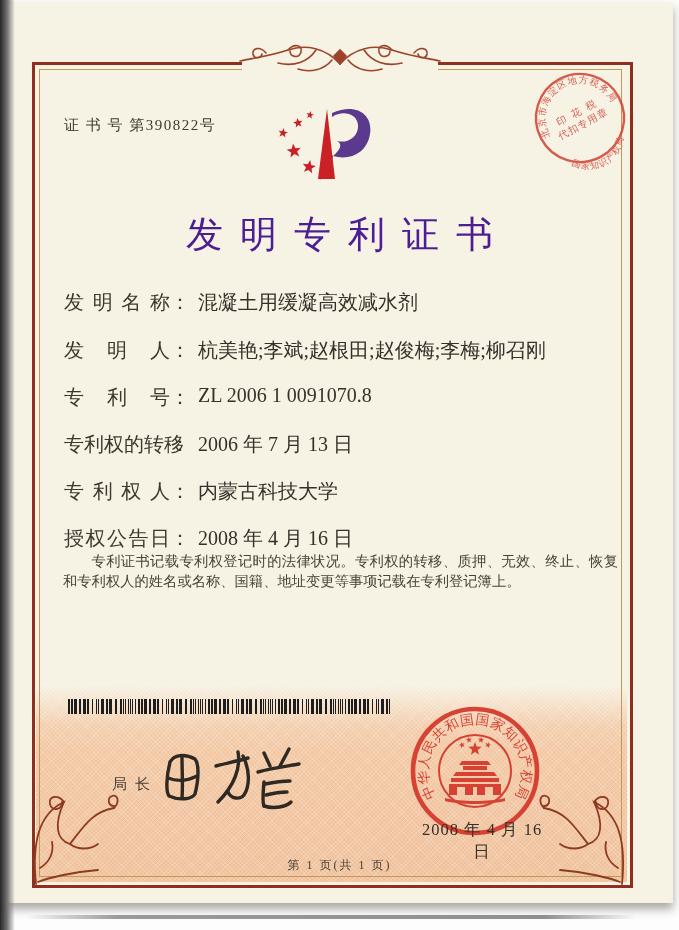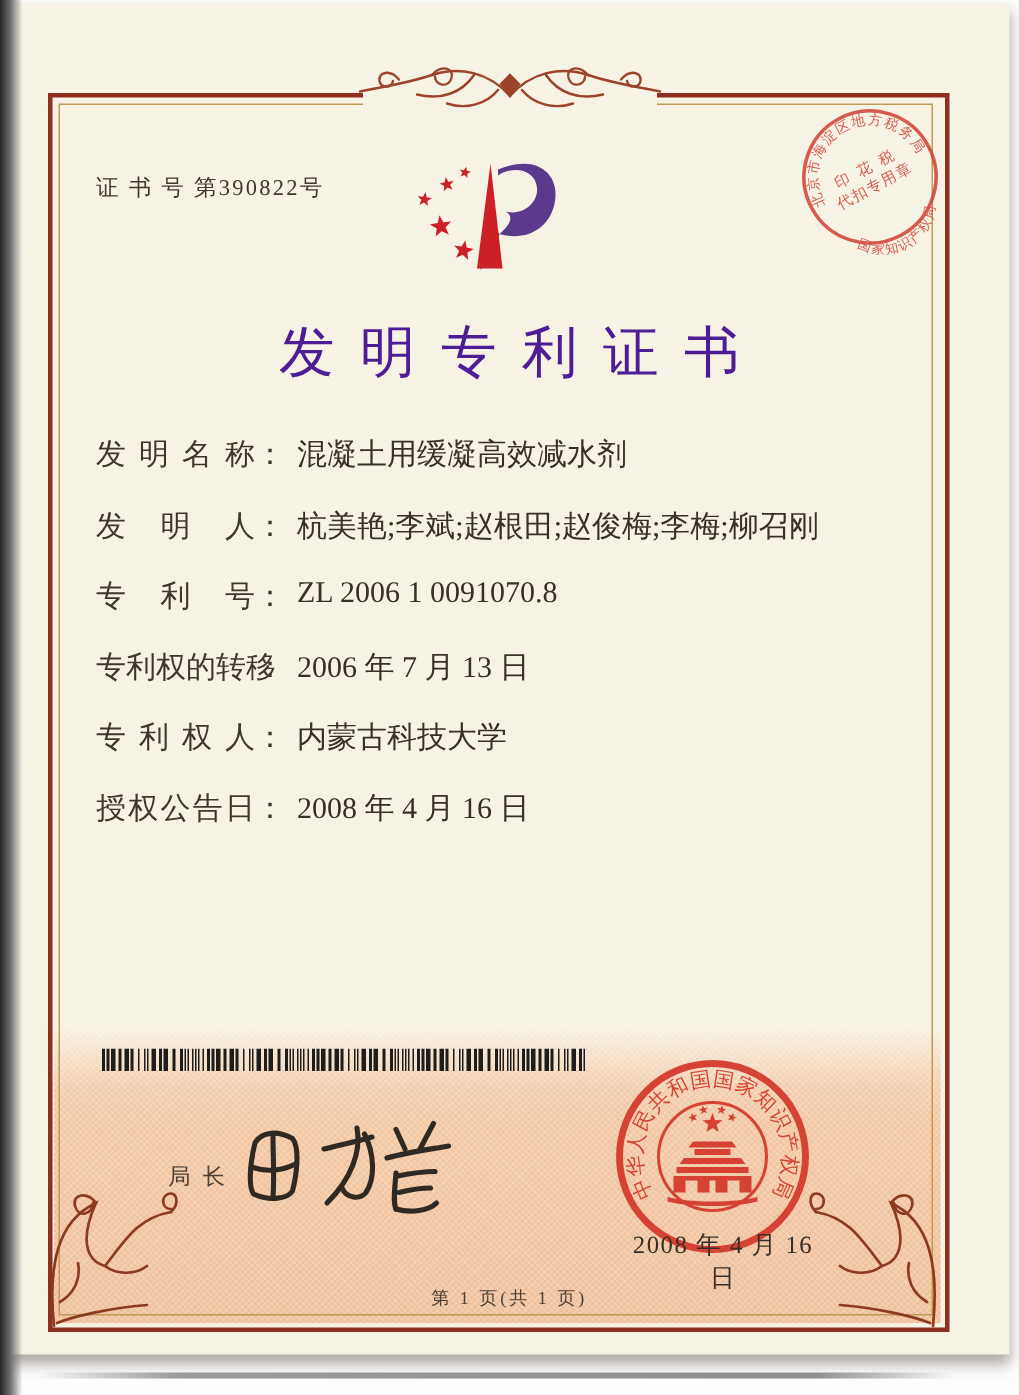--- a/index.html
+++ b/index.html
@@ -150,20 +150,21 @@
   <span class="field-label">专利权的转移</span><span class="field-colon">：</span><span class="field-value">2006 年 7 月 13 日</span>
 </div>
 <div class="abs field-row" style="top:478px">
   <span class="field-label">专利权人</span><span class="field-colon">：</span><span class="field-value">内蒙古科技大学</span>
 </div>
 <div class="abs field-row" style="top:525px">
   <span class="field-label">授权公告日</span><span class="field-colon">：</span><span class="field-value">2008 年 4 月 16 日</span>
 </div>
 
 <div class="abs paragraphs">
+  <p>专利证书记载专利权登记时的法律状况。专利权的转移、质押、无效、终止、恢复和专利权人的姓名或名称、国籍、地址变更等事项记载在专利登记簿上。</p>
 </div>
 
 <div class="abs barcode"><i style="width:2px;margin-right:1px"></i><i style="width:2px;margin-right:1px"></i><i style="width:3px;margin-right:2px"></i><i style="width:2px;margin-right:2px"></i><i style="width:3px;margin-right:1px"></i><i style="width:2px;margin-right:3px"></i><i style="width:1px;margin-right:3px"></i><i style="width:1px;margin-right:1px"></i><i style="width:1px;margin-right:2px"></i><i style="width:3px;margin-right:2px"></i><i style="width:2px;margin-right:1px"></i><i style="width:3px;margin-right:3px"></i><i style="width:2px;margin-right:3px"></i><i style="width:2px;margin-right:1px"></i><i style="width:1px;margin-right:1px"></i><i style="width:1px;margin-right:2px"></i><i style="width:1px;margin-right:1px"></i><i style="width:1px;margin-right:1px"></i><i style="width:1px;margin-right:2px"></i><i style="width:1px;margin-right:2px"></i><i style="width:2px;margin-right:1px"></i><i style="width:2px;margin-right:1px"></i><i style="width:3px;margin-right:2px"></i><i style="width:2px;margin-right:2px"></i><i style="width:3px;margin-right:1px"></i><i style="width:2px;margin-right:3px"></i><i style="width:1px;margin-right:3px"></i><i style="width:1px;margin-right:1px"></i><i style="width:1px;margin-right:2px"></i><i style="width:3px;margin-right:2px"></i><i style="width:2px;margin-right:1px"></i><i style="width:3px;margin-right:3px"></i><i style="width:2px;margin-right:3px"></i><i style="width:2px;margin-right:1px"></i><i style="width:1px;margin-right:1px"></i><i style="width:1px;margin-right:2px"></i><i style="width:1px;margin-right:1px"></i><i style="width:1px;margin-right:1px"></i><i style="width:1px;margin-right:2px"></i><i style="width:1px;margin-right:2px"></i><i style="width:2px;margin-right:1px"></i><i style="width:2px;margin-right:1px"></i><i style="width:3px;margin-right:2px"></i><i style="width:2px;margin-right:2px"></i><i style="width:3px;margin-right:1px"></i><i style="width:2px;margin-right:3px"></i><i style="width:1px;margin-right:3px"></i><i style="width:1px;margin-right:1px"></i><i style="width:1px;margin-right:2px"></i><i style="width:3px;margin-right:2px"></i><i style="width:2px;margin-right:1px"></i><i style="width:3px;margin-right:3px"></i><i style="width:2px;margin-right:3px"></i><i style="width:2px;margin-right:1px"></i><i style="width:1px;margin-right:1px"></i><i style="width:1px;margin-right:2px"></i><i style="width:1px;margin-right:1px"></i><i style="width:1px;margin-right:1px"></i><i style="width:1px;margin-right:2px"></i><i style="width:1px;margin-right:2px"></i><i style="width:2px;margin-right:1px"></i><i style="width:2px;margin-right:1px"></i><i style="width:3px;margin-right:2px"></i><i style="width:2px;margin-right:2px"></i><i style="width:3px;margin-right:1px"></i><i style="width:2px;margin-right:3px"></i><i style="width:1px;margin-right:3px"></i><i style="width:1px;margin-right:1px"></i><i style="width:1px;margin-right:2px"></i><i style="width:3px;margin-right:2px"></i><i style="width:2px;margin-right:1px"></i><i style="width:3px;margin-right:3px"></i><i style="width:2px;margin-right:3px"></i><i style="width:2px;margin-right:1px"></i><i style="width:1px;margin-right:1px"></i><i style="width:1px;margin-right:2px"></i><i style="width:1px;margin-right:1px"></i><i style="width:1px;margin-right:1px"></i><i style="width:1px;margin-right:2px"></i><i style="width:1px;margin-right:2px"></i><i style="width:2px;margin-right:1px"></i><i style="width:2px;margin-right:1px"></i><i style="width:3px;margin-right:2px"></i><i style="width:2px;margin-right:2px"></i><i style="width:3px;margin-right:1px"></i><i style="width:2px;margin-right:3px"></i><i style="width:1px;margin-right:3px"></i><i style="width:1px;margin-right:1px"></i><i style="width:1px;margin-right:2px"></i><i style="width:3px;margin-right:2px"></i><i style="width:2px;margin-right:1px"></i><i style="width:3px;margin-right:3px"></i></div>
 
 <div class="abs director">局长</div>
 <svg class="abs signature-svg" viewBox="0 0 155 84" role="img" aria-label="田力普">
   <g stroke="#2e2922" stroke-width="3.4" fill="none" stroke-linecap="round" stroke-linejoin="round">
     <path d="M12,22 C8,38 8,52 11,56 C22,61 34,59 37,54 C41,38 41,24 37,19 C26,13 16,15 12,22"></path>
     <path d="M24,17 C24,30 25,45 24,58"></path>
     <path d="M10,38 C20,42 31,40 39,36"></path>

